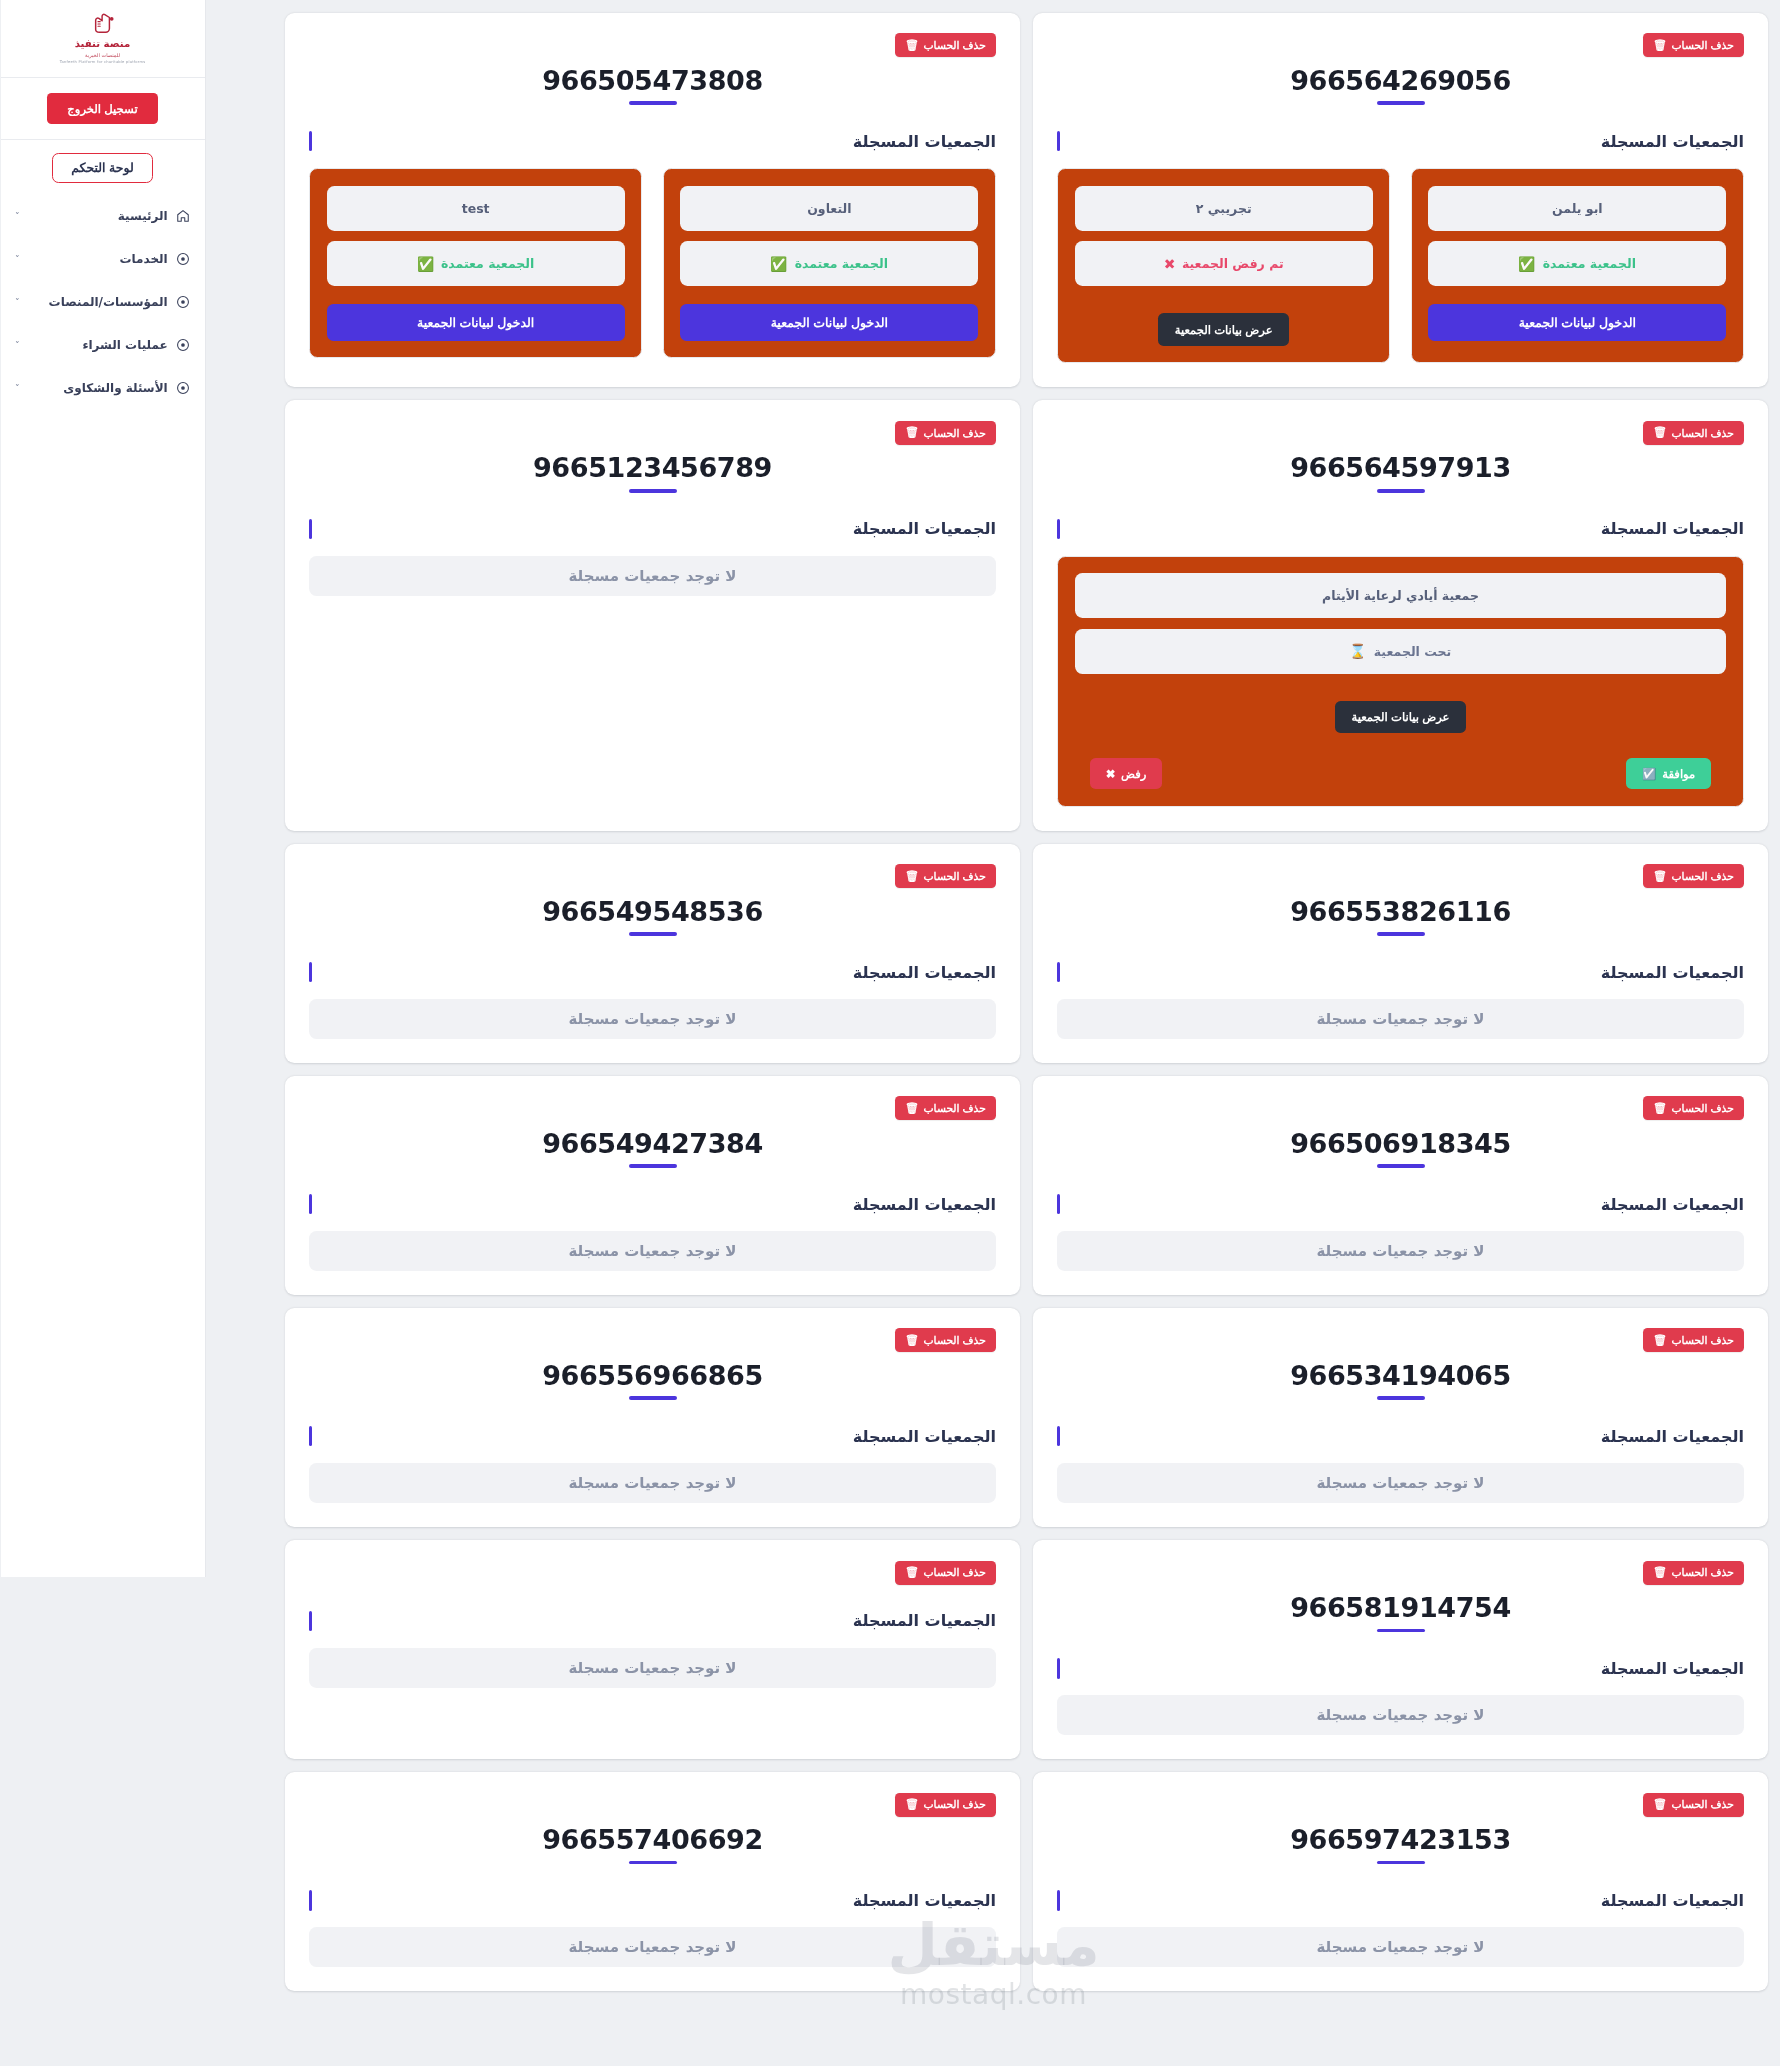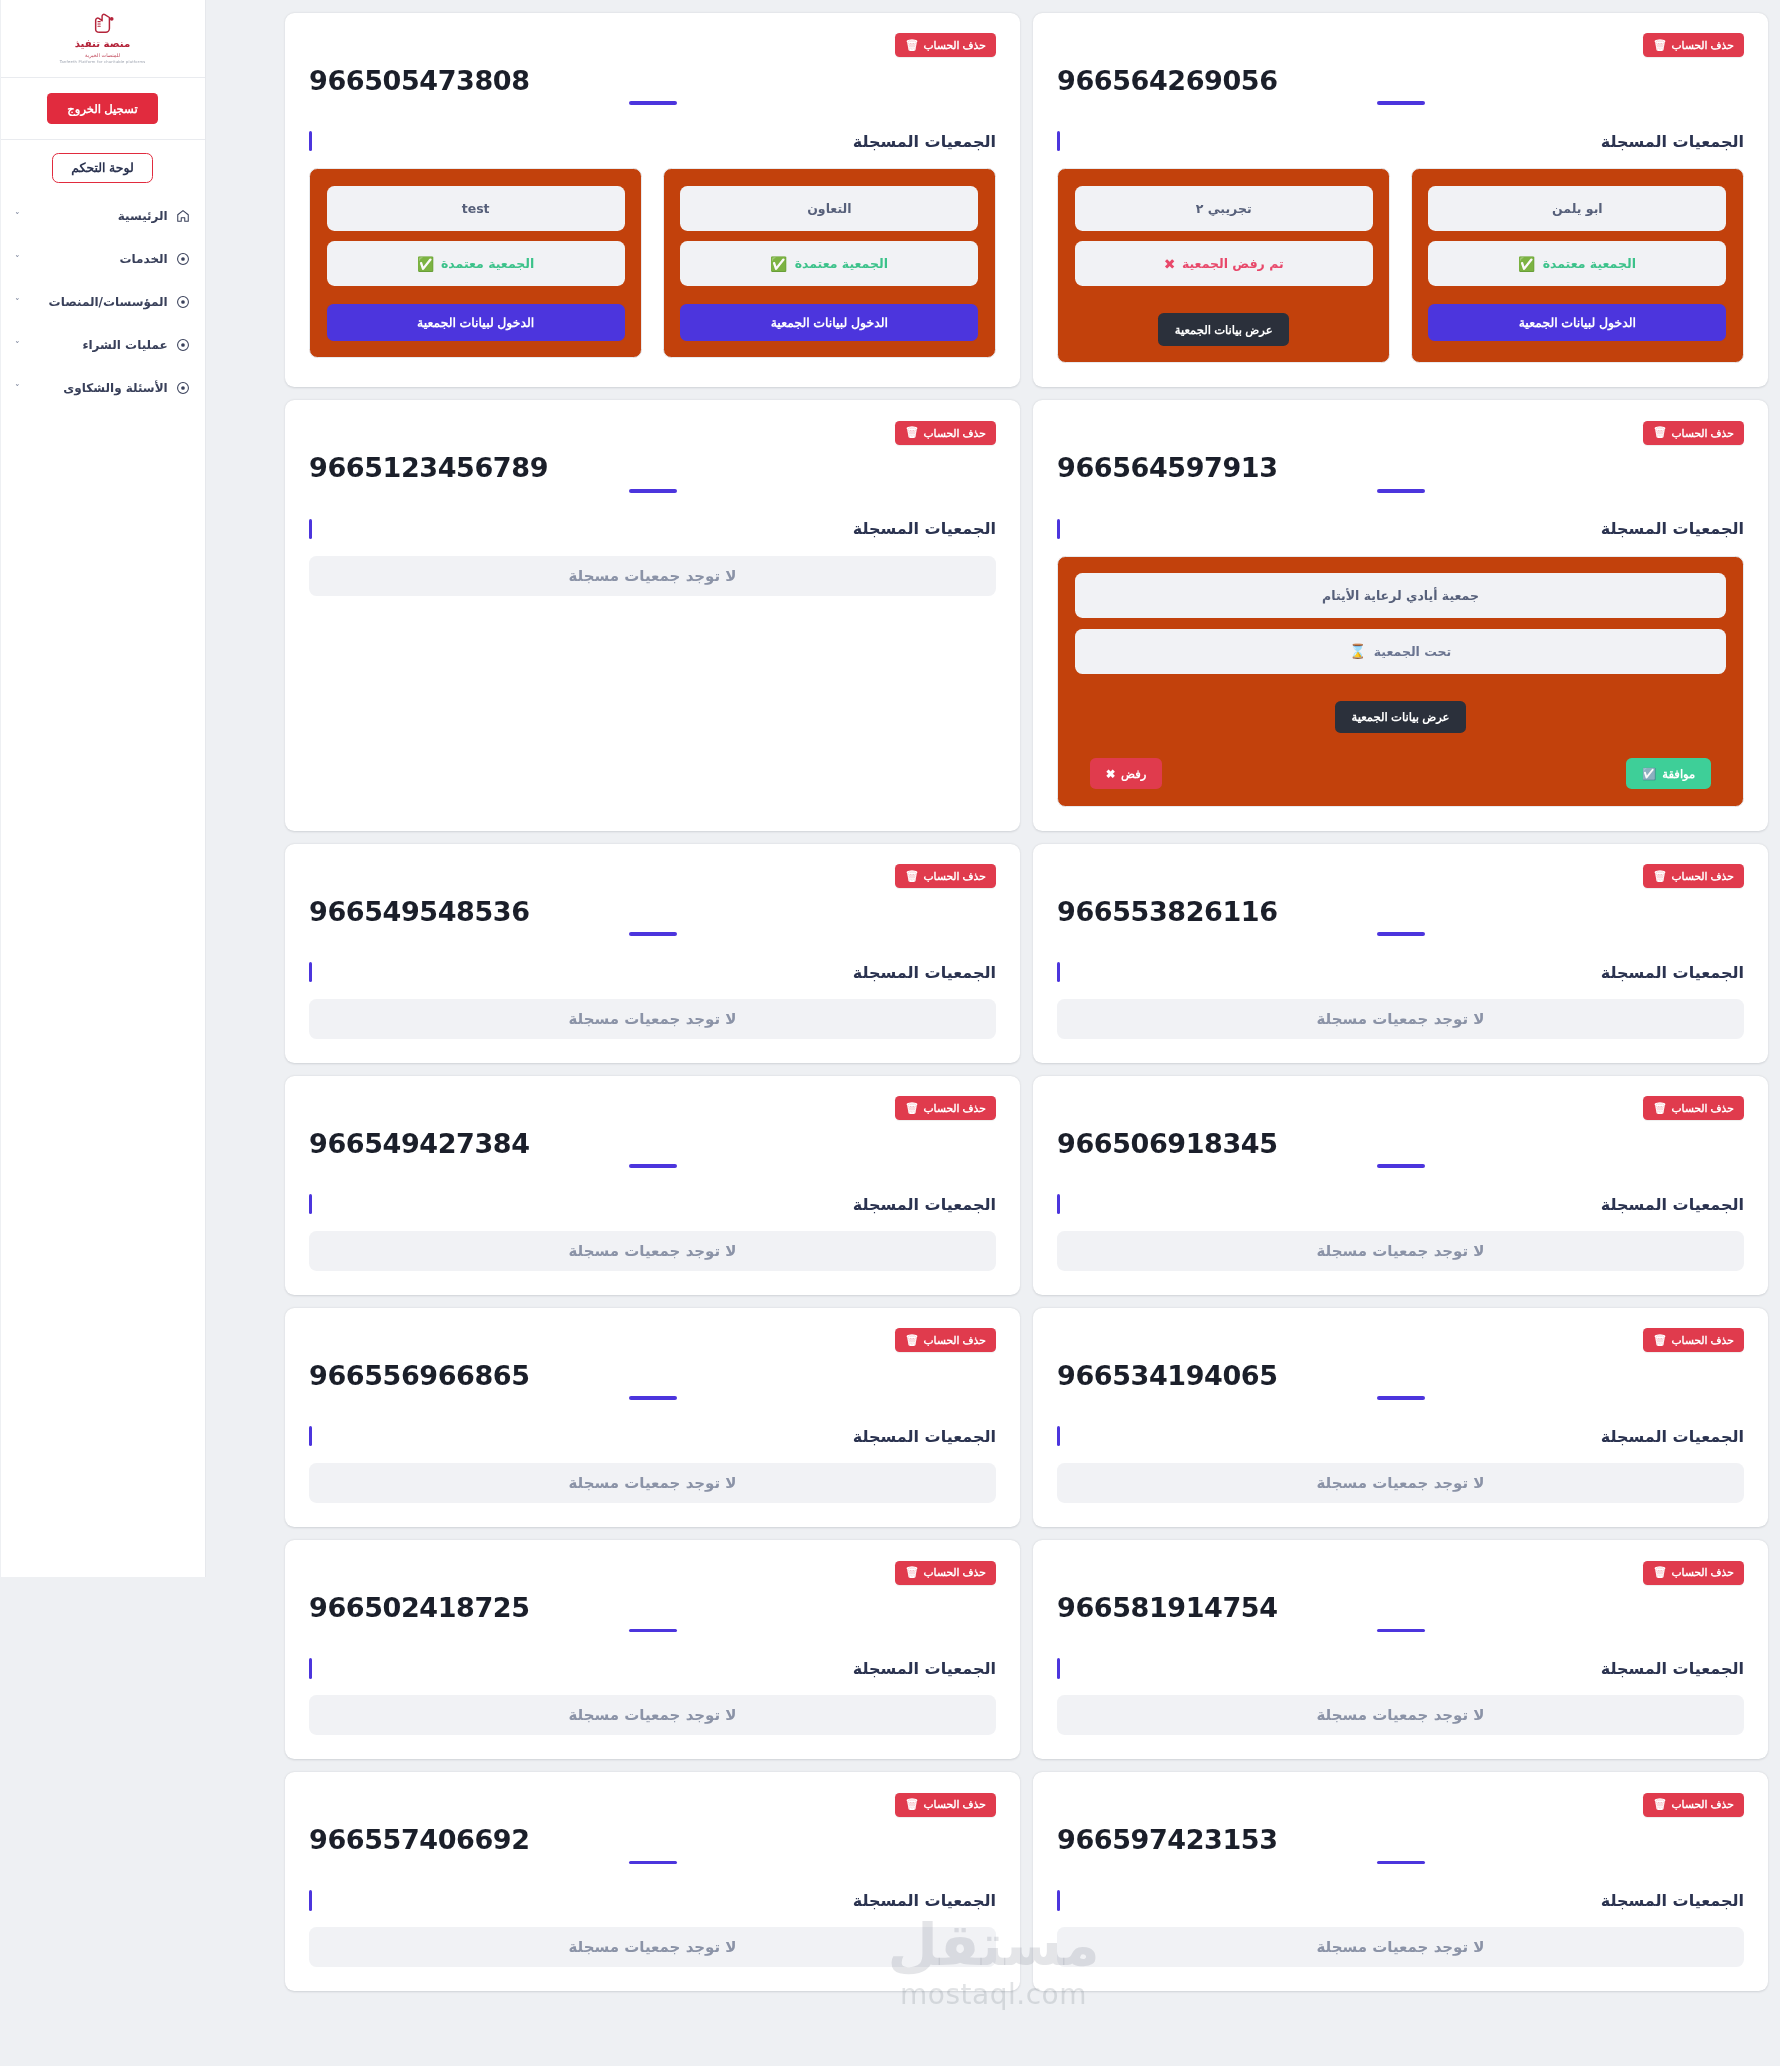--- a/index.html
+++ b/index.html
@@ -46,21 +46,21 @@
     font-size: 10.7px;
     font-weight: 700;
     padding: 6.5px 10.2px;
     cursor: pointer;
     line-height: 1;
     box-shadow: 0 0.9px 0.9px rgba(0,0,0,0.07);
   }
   .delete-account-btn .trash-ico { font-size: 11px; filter: grayscale(0.15); }
 
   .phone-wrap {
-    text-align: left;
+    text-align: center;
     margin-top: 7.4px;
   }
   .phone-number {
     font-size: 27px;
     font-weight: 800;
     color: #1b1f2a;
     letter-spacing: -0.4px;
     direction: ltr;
     display: inline-block;
     font-family: "DejaVu Sans", "Liberation Sans", sans-serif;
@@ -400,21 +400,21 @@
     <section class="user-card"><button class="delete-account-btn">
         <span>حذف الحساب</span>
         <span class="trash-ico">🗑</span>
       </button><div class="phone-wrap"><div class="phone-number">966581914754</div><div class="phone-underline"></div></div><div class="section-head">
         <span class="section-title">الجمعيات المسجلة</span>
         <span class="section-accent"></span>
       </div><div class="empty-state">لا توجد جمعيات مسجلة</div></section>
     <section class="user-card"><button class="delete-account-btn">
         <span>حذف الحساب</span>
         <span class="trash-ico">🗑</span>
-      </button><div class="phone-wrap"><div class="phone-number">966502418725</div><div class="phone-underline"></div></div><div class="section-head">
+      </button><div class="section-head">
         <span class="section-title">الجمعيات المسجلة</span>
         <span class="section-accent"></span>
       </div><div class="empty-state">لا توجد جمعيات مسجلة</div></section>
     <section class="user-card"><button class="delete-account-btn">
         <span>حذف الحساب</span>
         <span class="trash-ico">🗑</span>
       </button><div class="phone-wrap"><div class="phone-number">966597423153</div><div class="phone-underline"></div></div><div class="section-head">
         <span class="section-title">الجمعيات المسجلة</span>
         <span class="section-accent"></span>
       </div><div class="empty-state">لا توجد جمعيات مسجلة</div></section>

